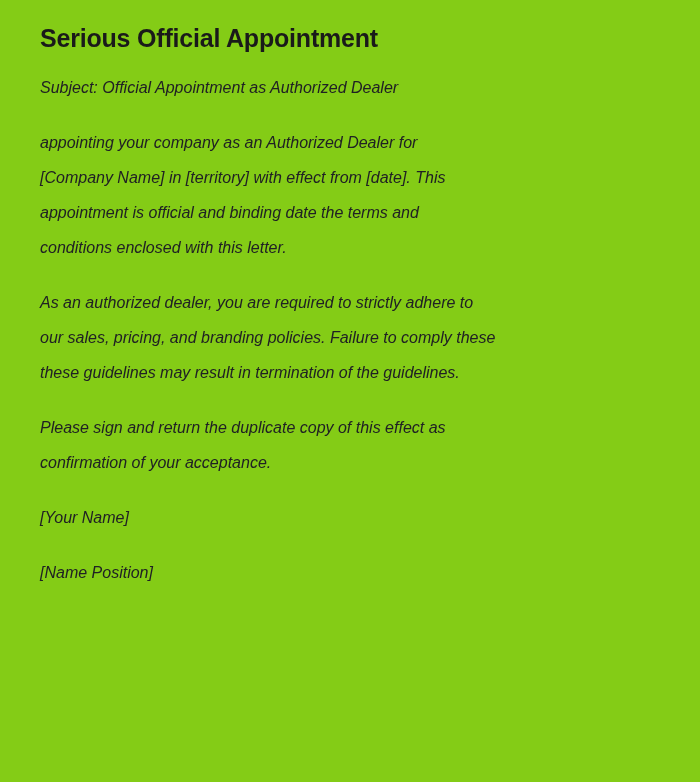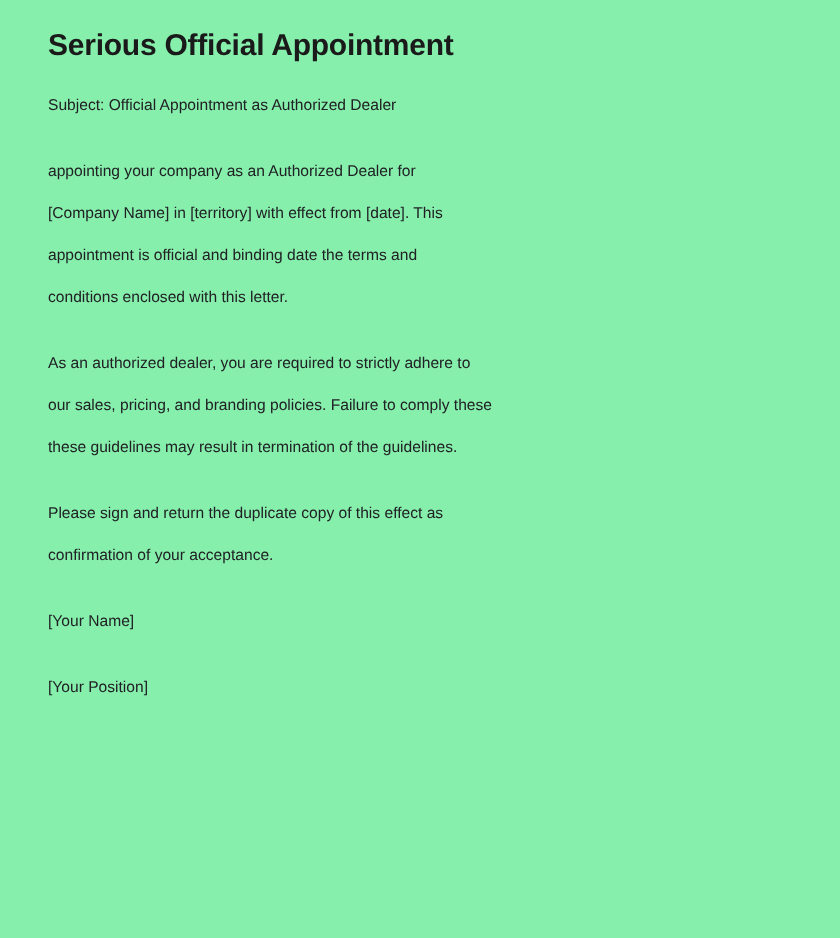--- a/index.html
+++ b/index.html
@@ -11,36 +11,37 @@
     width: 700px;
     height: 782px;
     font-family: "Liberation Sans", sans-serif;
     overflow: hidden;
   }
   .page {
     box-sizing: border-box;
     width: 700px;
     height: 782px;
     padding: 20px 40px 0 40px;
-    background: #86efac;
+    background: #84cc16;
   }
   .doc-title {
     margin: 0 0 14px 0;
     font-size: 25px;
     line-height: 36px;
     font-weight: 700;
     letter-spacing: -0.2px;
     color: #1a1a1a;
   }
   .para {
     margin: 0 0 20px 0;
-    font-size: 13px;
+    font-size: 16px;
     line-height: 35px;
     font-weight: 400;
     color: #202124;
+    font-style: italic;
   }
   .line {
     white-space: pre;
   }
 </style>
 </head>
 <body>
 
 <div class="page">
 
@@ -63,15 +64,15 @@
   </div>
 
   <div class="para">
     <div class="line">Please sign and return the duplicate copy of this effect as</div>
     <div class="line">confirmation of your acceptance.</div>
   </div>
 
 
   <p class="para">[Your Name]</p>
 
-  <p class="para">[Your Position]</p>
+  <p class="para">[Name Position]</p>
 
 </div>
 
 </body></html>

